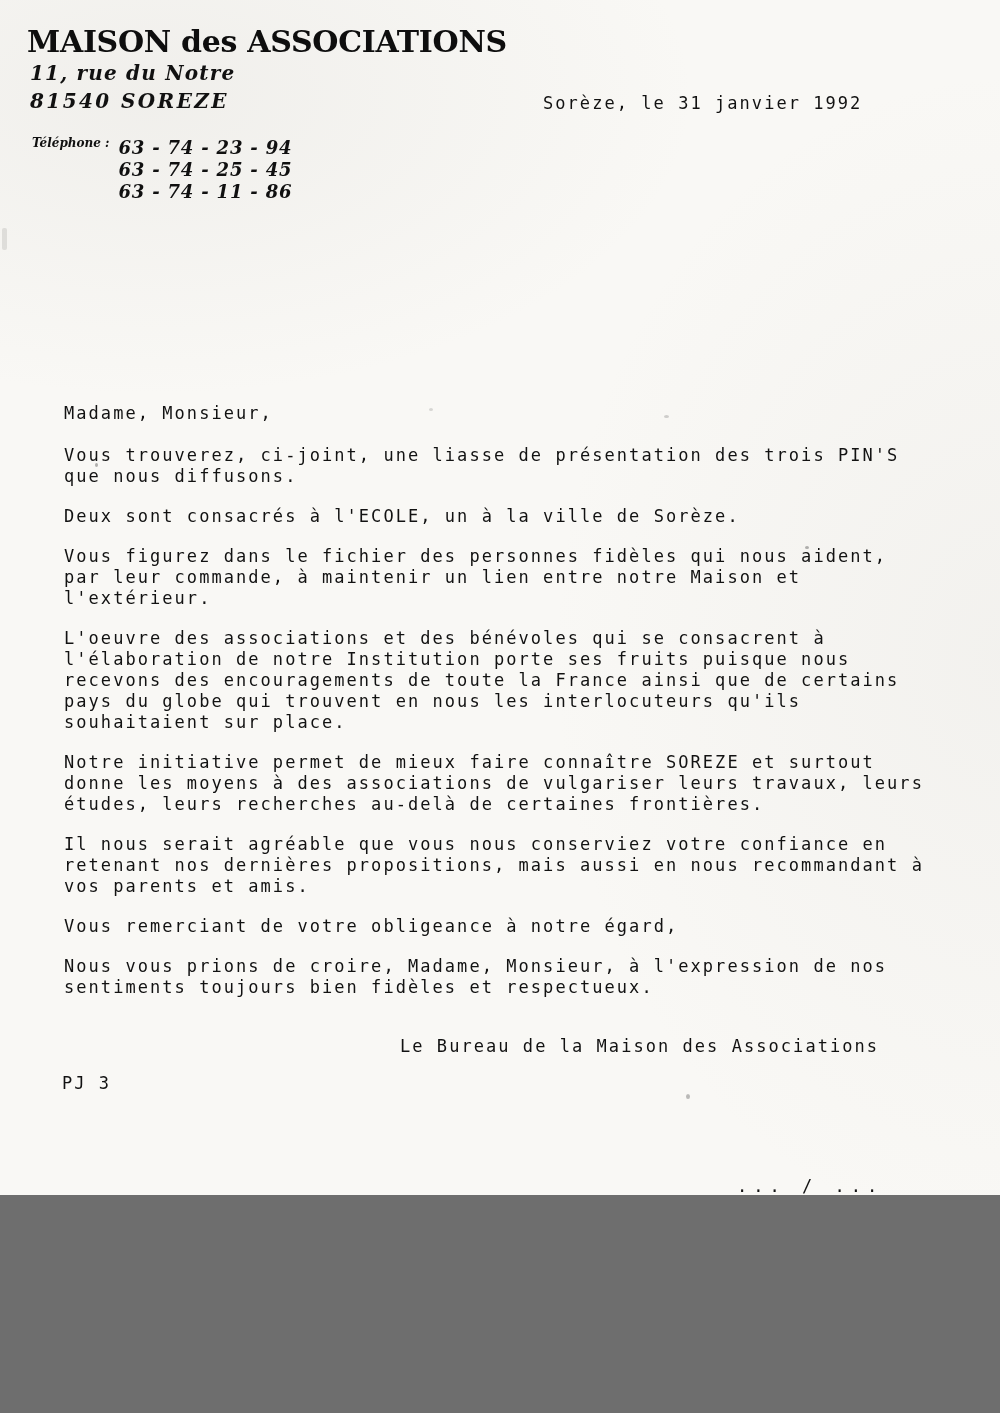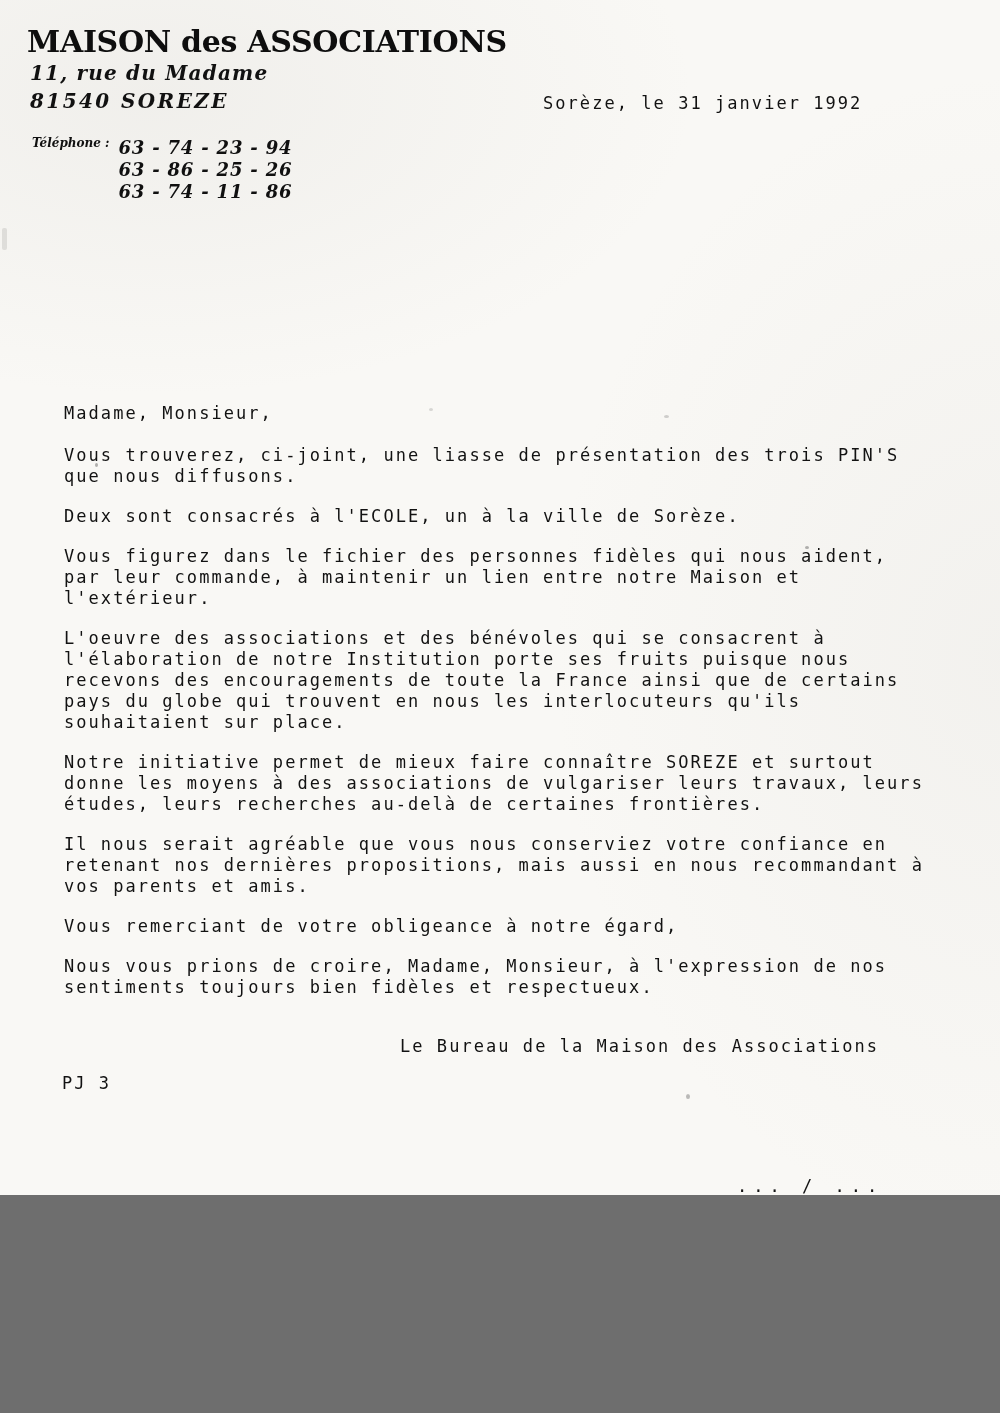--- a/index.html
+++ b/index.html
@@ -155,28 +155,28 @@
   .speck.s5 { left: 95px;  top: 463px; width: 3px; height: 4px; background: rgba(40,40,40,0.35); }
   .speck.s6 { left: 664px; top: 415px; width: 5px; height: 3px; background: rgba(40,40,40,0.2); }
   .speck.s7 { left: 489px; top: 1366px; width: 4px; height: 3px; background: rgba(90,90,90,0.2); }
 </style>
 </head>
 <body>
 
 <div class="page">
 
   <div class="letterhead-org">MAISON des ASSOCIATIONS</div>
-  <div class="letterhead-addr1">11,  rue du Madame</div>
+  <div class="letterhead-addr1">11,  rue du Notre</div>
   <div class="letterhead-addr2">81540  SOREZE</div>
 
   <div class="phone-block">
     <span class="phone-label">Téléphone :</span>
     <span class="phone-numbers">
         <div>63 - 74 - 23 - 94</div>
-        <div>63 - 86 - 25 - 26</div>
+        <div>63 - 74 - 25 - 45</div>
         <div>63 - 74 - 11 - 86</div>
       </span>
   </div>
 
   <div class="typewriter dateline">Sorèze, le 31 janvier 1992</div>
 
   <div class="typewriter letter-body">
     <p>Madame, Monsieur,</p>
     <span><p>Vous trouverez, ci-joint, une liasse de présentation des trois PIN'S
 que nous diffusons.</p><p>Deux sont consacrés à l'ECOLE, un à la ville de Sorèze.</p><p>Vous figurez dans le fichier des personnes fidèles qui nous aident,

